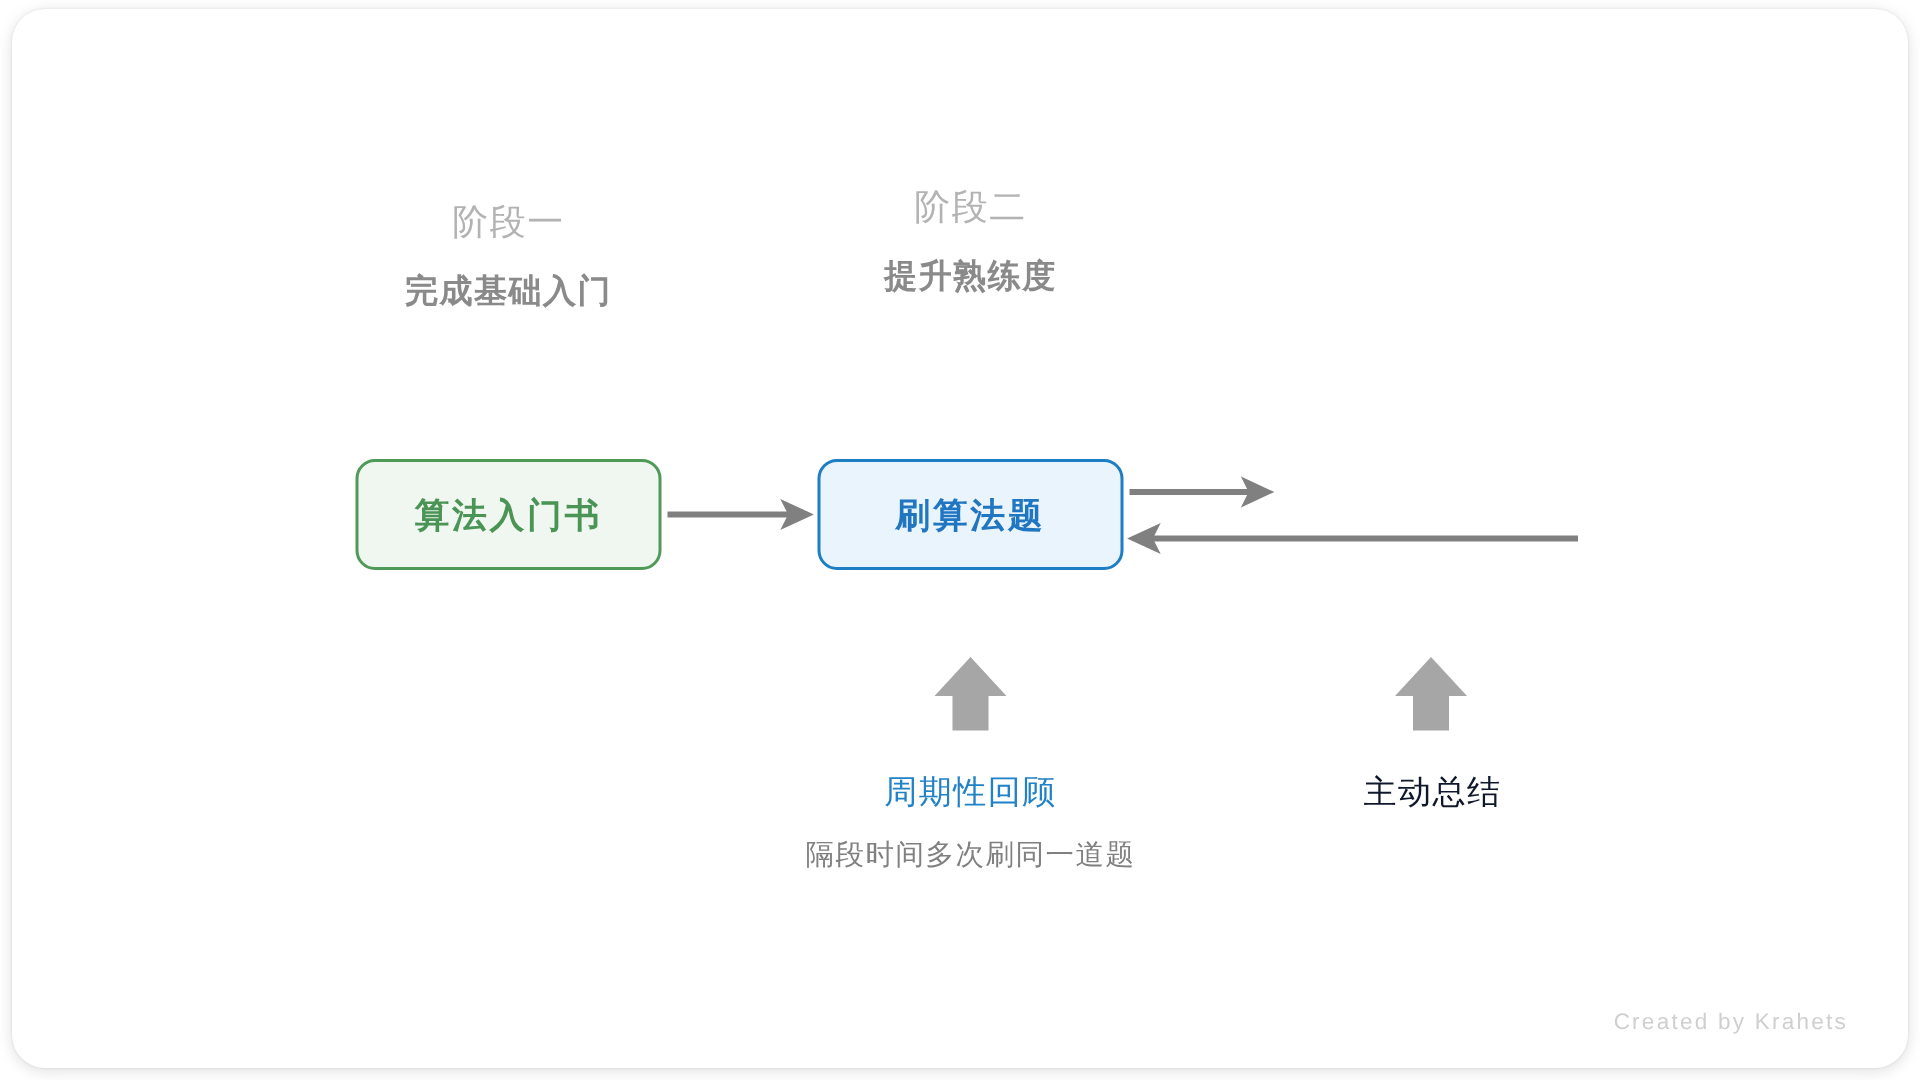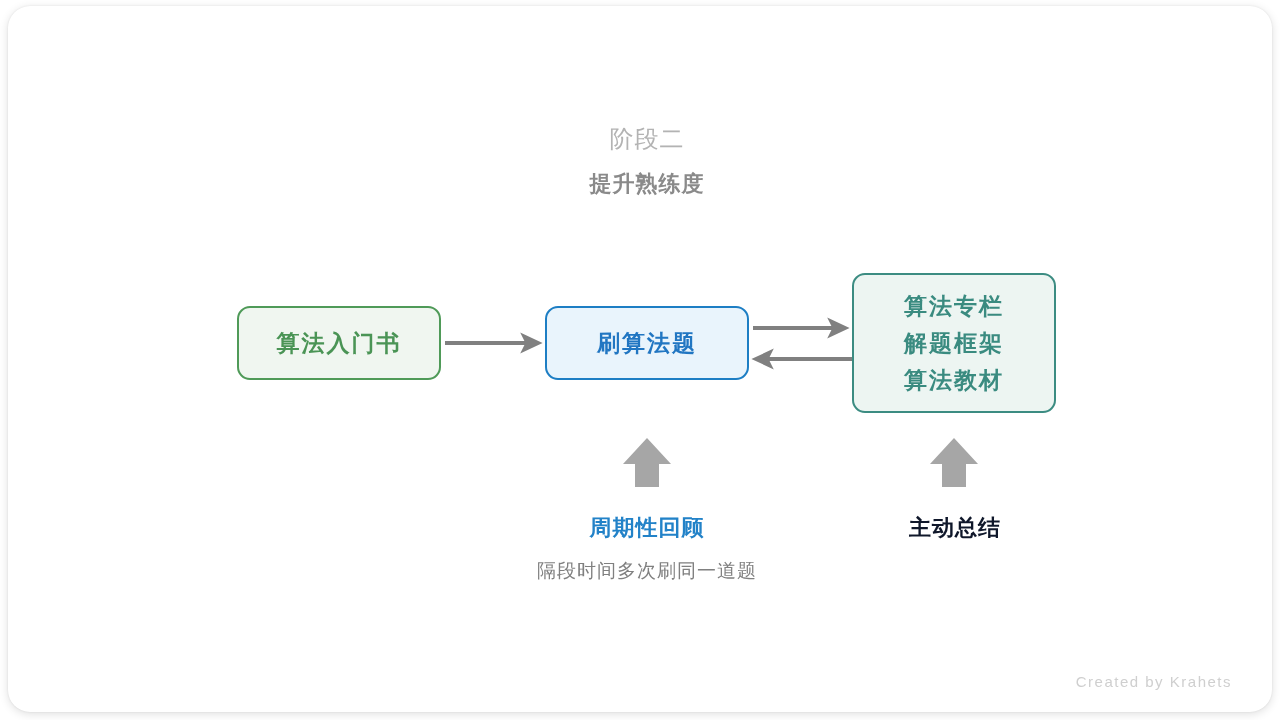--- a/index.html
+++ b/index.html
@@ -105,21 +105,21 @@
   .note {
     position: absolute;
     text-align: center;
     width: 300px;
   }
   .note-1 { left: 489px; top: 505px; }
   .note-2 { left: 797px; top: 505px; }
 
   .note-title {
     font-size: 22px;
-    font-weight: bold;
+    font-weight: normal;
     line-height: 34px;
     letter-spacing: 1px;
     white-space: nowrap;
   }
   .note-title.blue { color: #2282c8; }
   .note-title.teal { color: #0f172a; }
 
   .note-body {
     font-size: 19px;
     color: #808080;
@@ -137,20 +137,24 @@
     font-size: 15px;
     color: #cfcfcf;
     letter-spacing: 1.5px;
   }
 </style>
 </head>
 <body>
 
 <div class="card">
 
+  <div class="stage-col stage-1">
+    <div class="stage-kicker">阶段一</div>
+    <div class="stage-title">完成基础入门</div>
+  </div>
   <div class="stage-col stage-2">
     <div class="stage-kicker">阶段二</div>
     <div class="stage-title">提升熟练度</div>
   </div>
 
   <svg class="arrow-svg" viewBox="0 0 1280 720">
     <defs>
       <marker id="ah-gray" markerWidth="6" markerHeight="6" refX="4.2" refY="3" orient="auto" markerUnits="strokeWidth">
         <path d="M0,0.4 L5.6,3 L0,5.6 L1.3,3 Z" fill="#808080"></path>
       </marker>
@@ -178,25 +182,20 @@
   </svg>
 
   <div class="node node-book">
     <span>算法入门书</span>
   </div>
 
   <div class="node node-practice">
     <span>刷算法题</span>
   </div>
 
-  <div class="node node-system">
-    <span class="line">算法专栏</span>
-    <span class="line">解题框架</span>
-    <span class="line">算法教材</span>
-  </div>
 
   <div class="note note-1">
     <div class="note-title blue">周期性回顾</div>
     <div class="note-body">
       <div>隔段时间多次刷同一道题</div>
     </div>
   </div>
 
   <div class="note note-2">
     <div class="note-title teal">主动总结</div>

